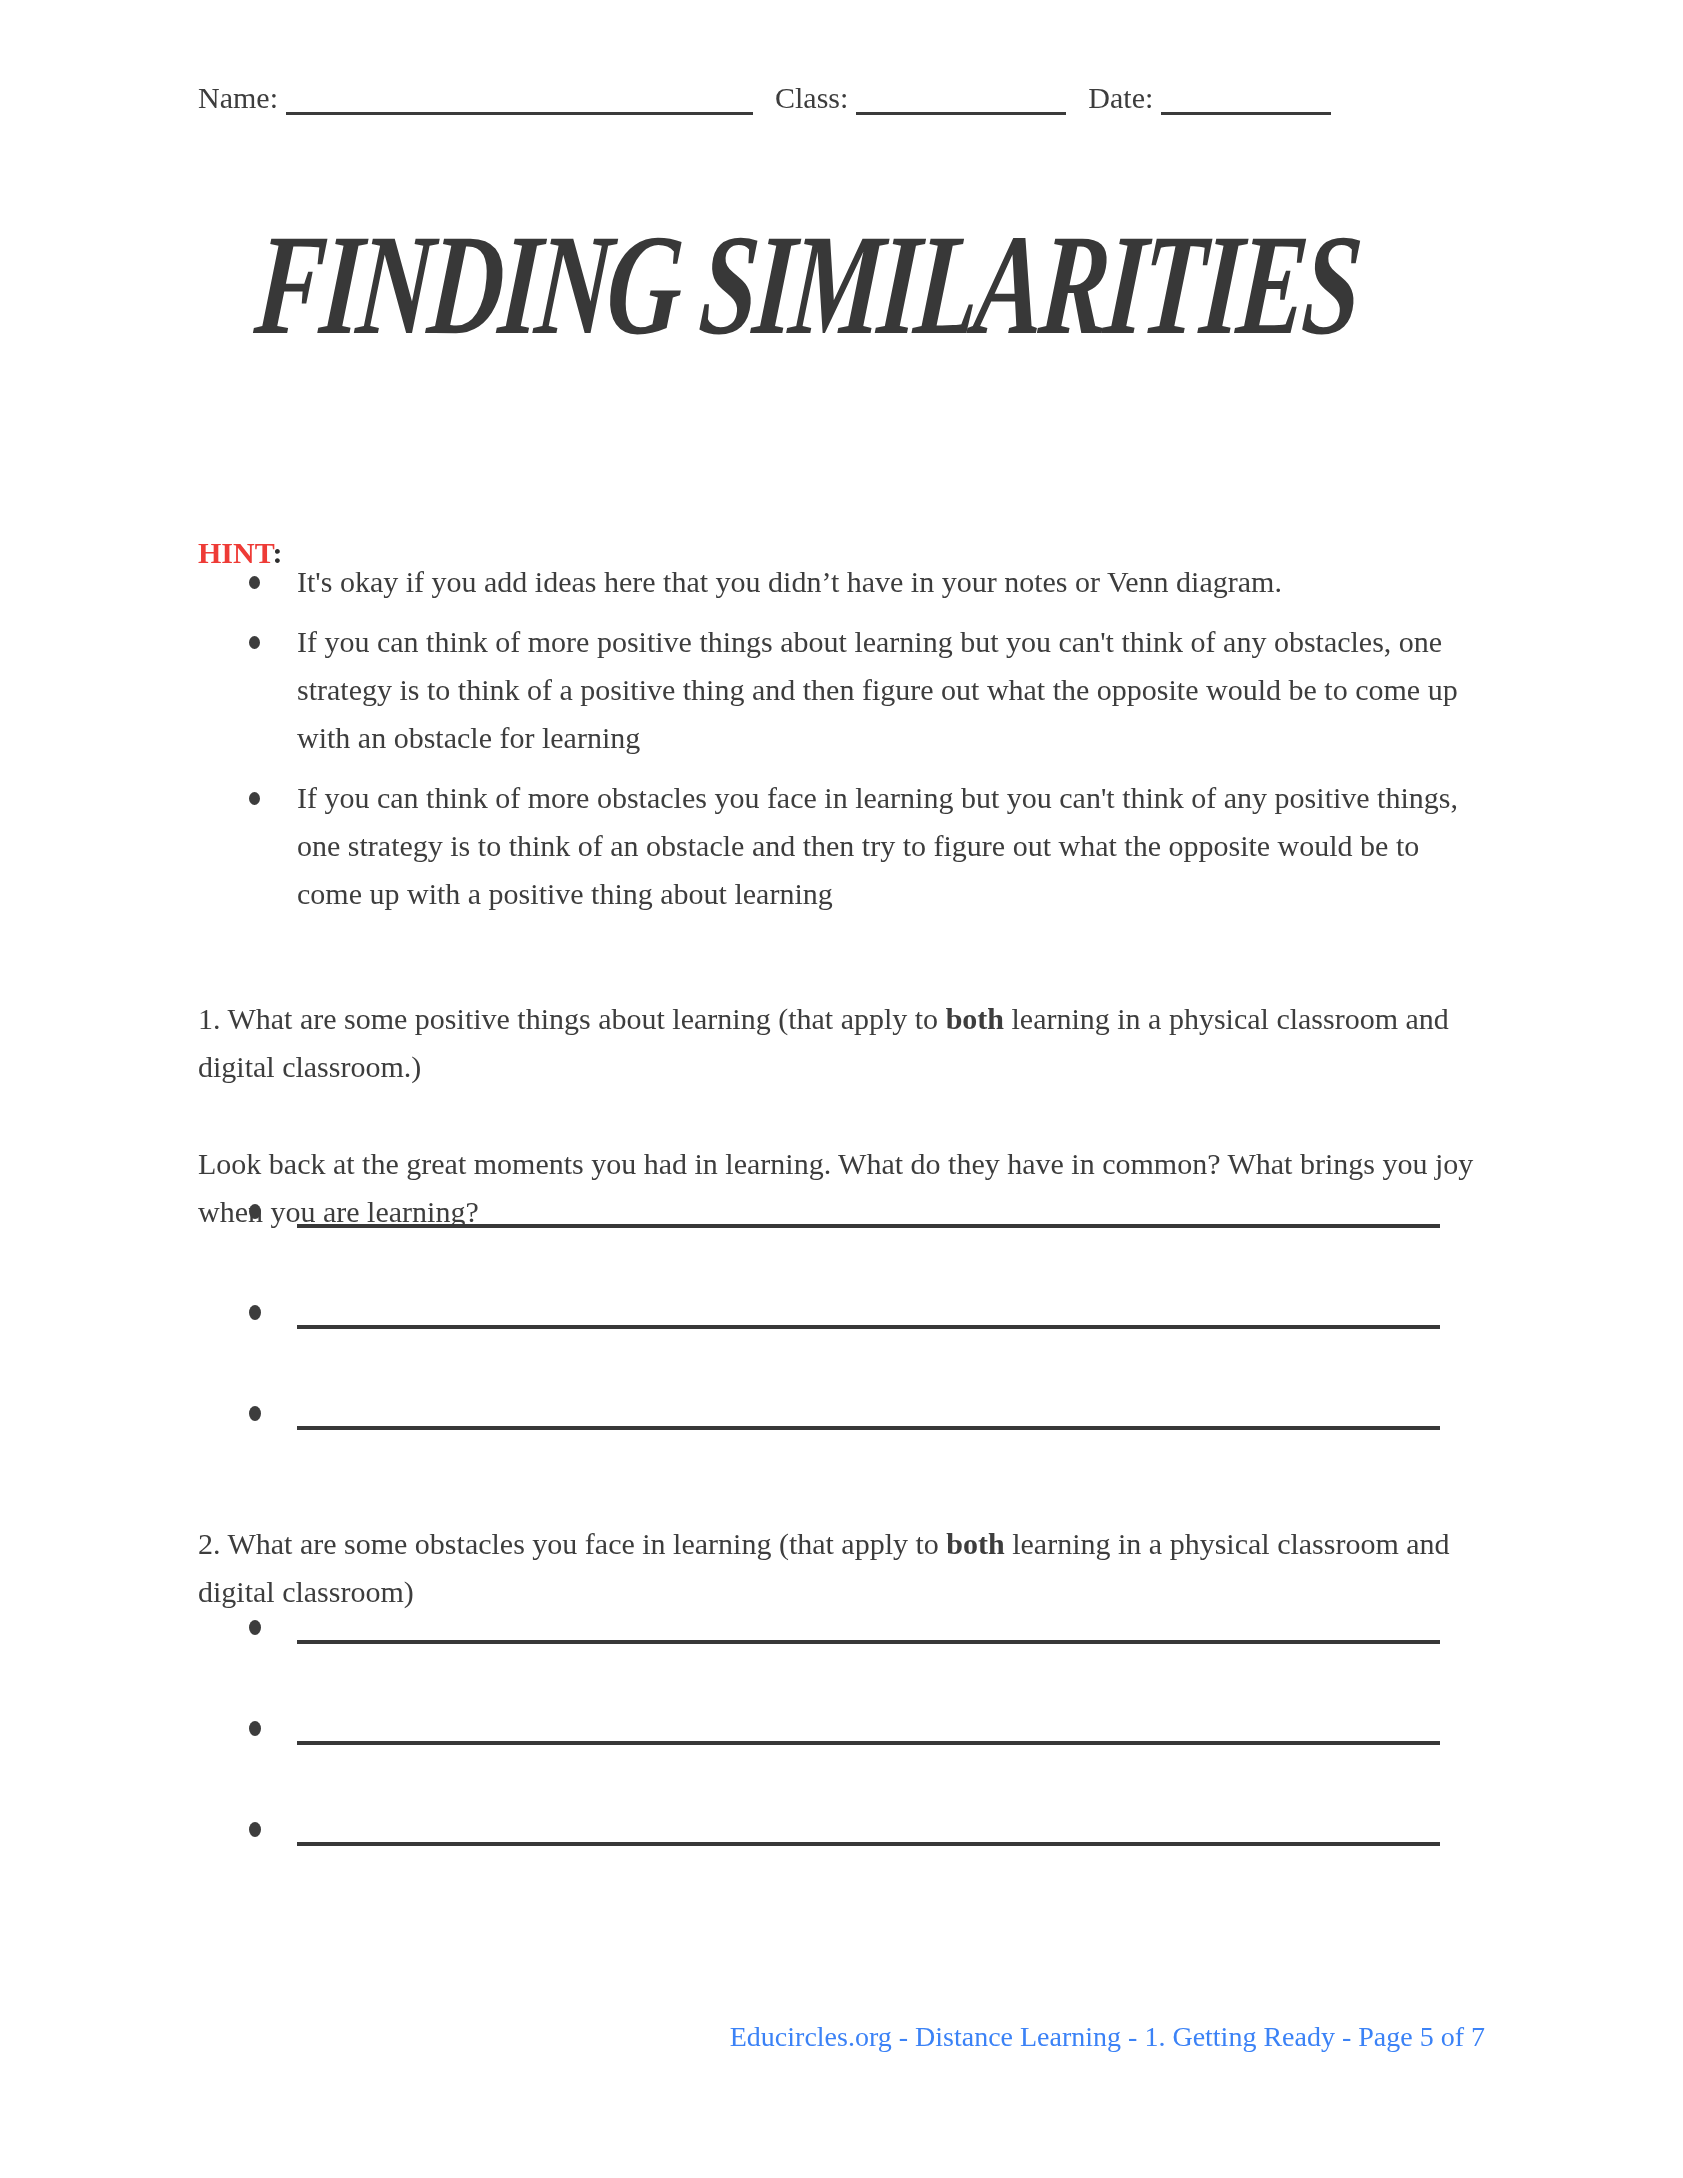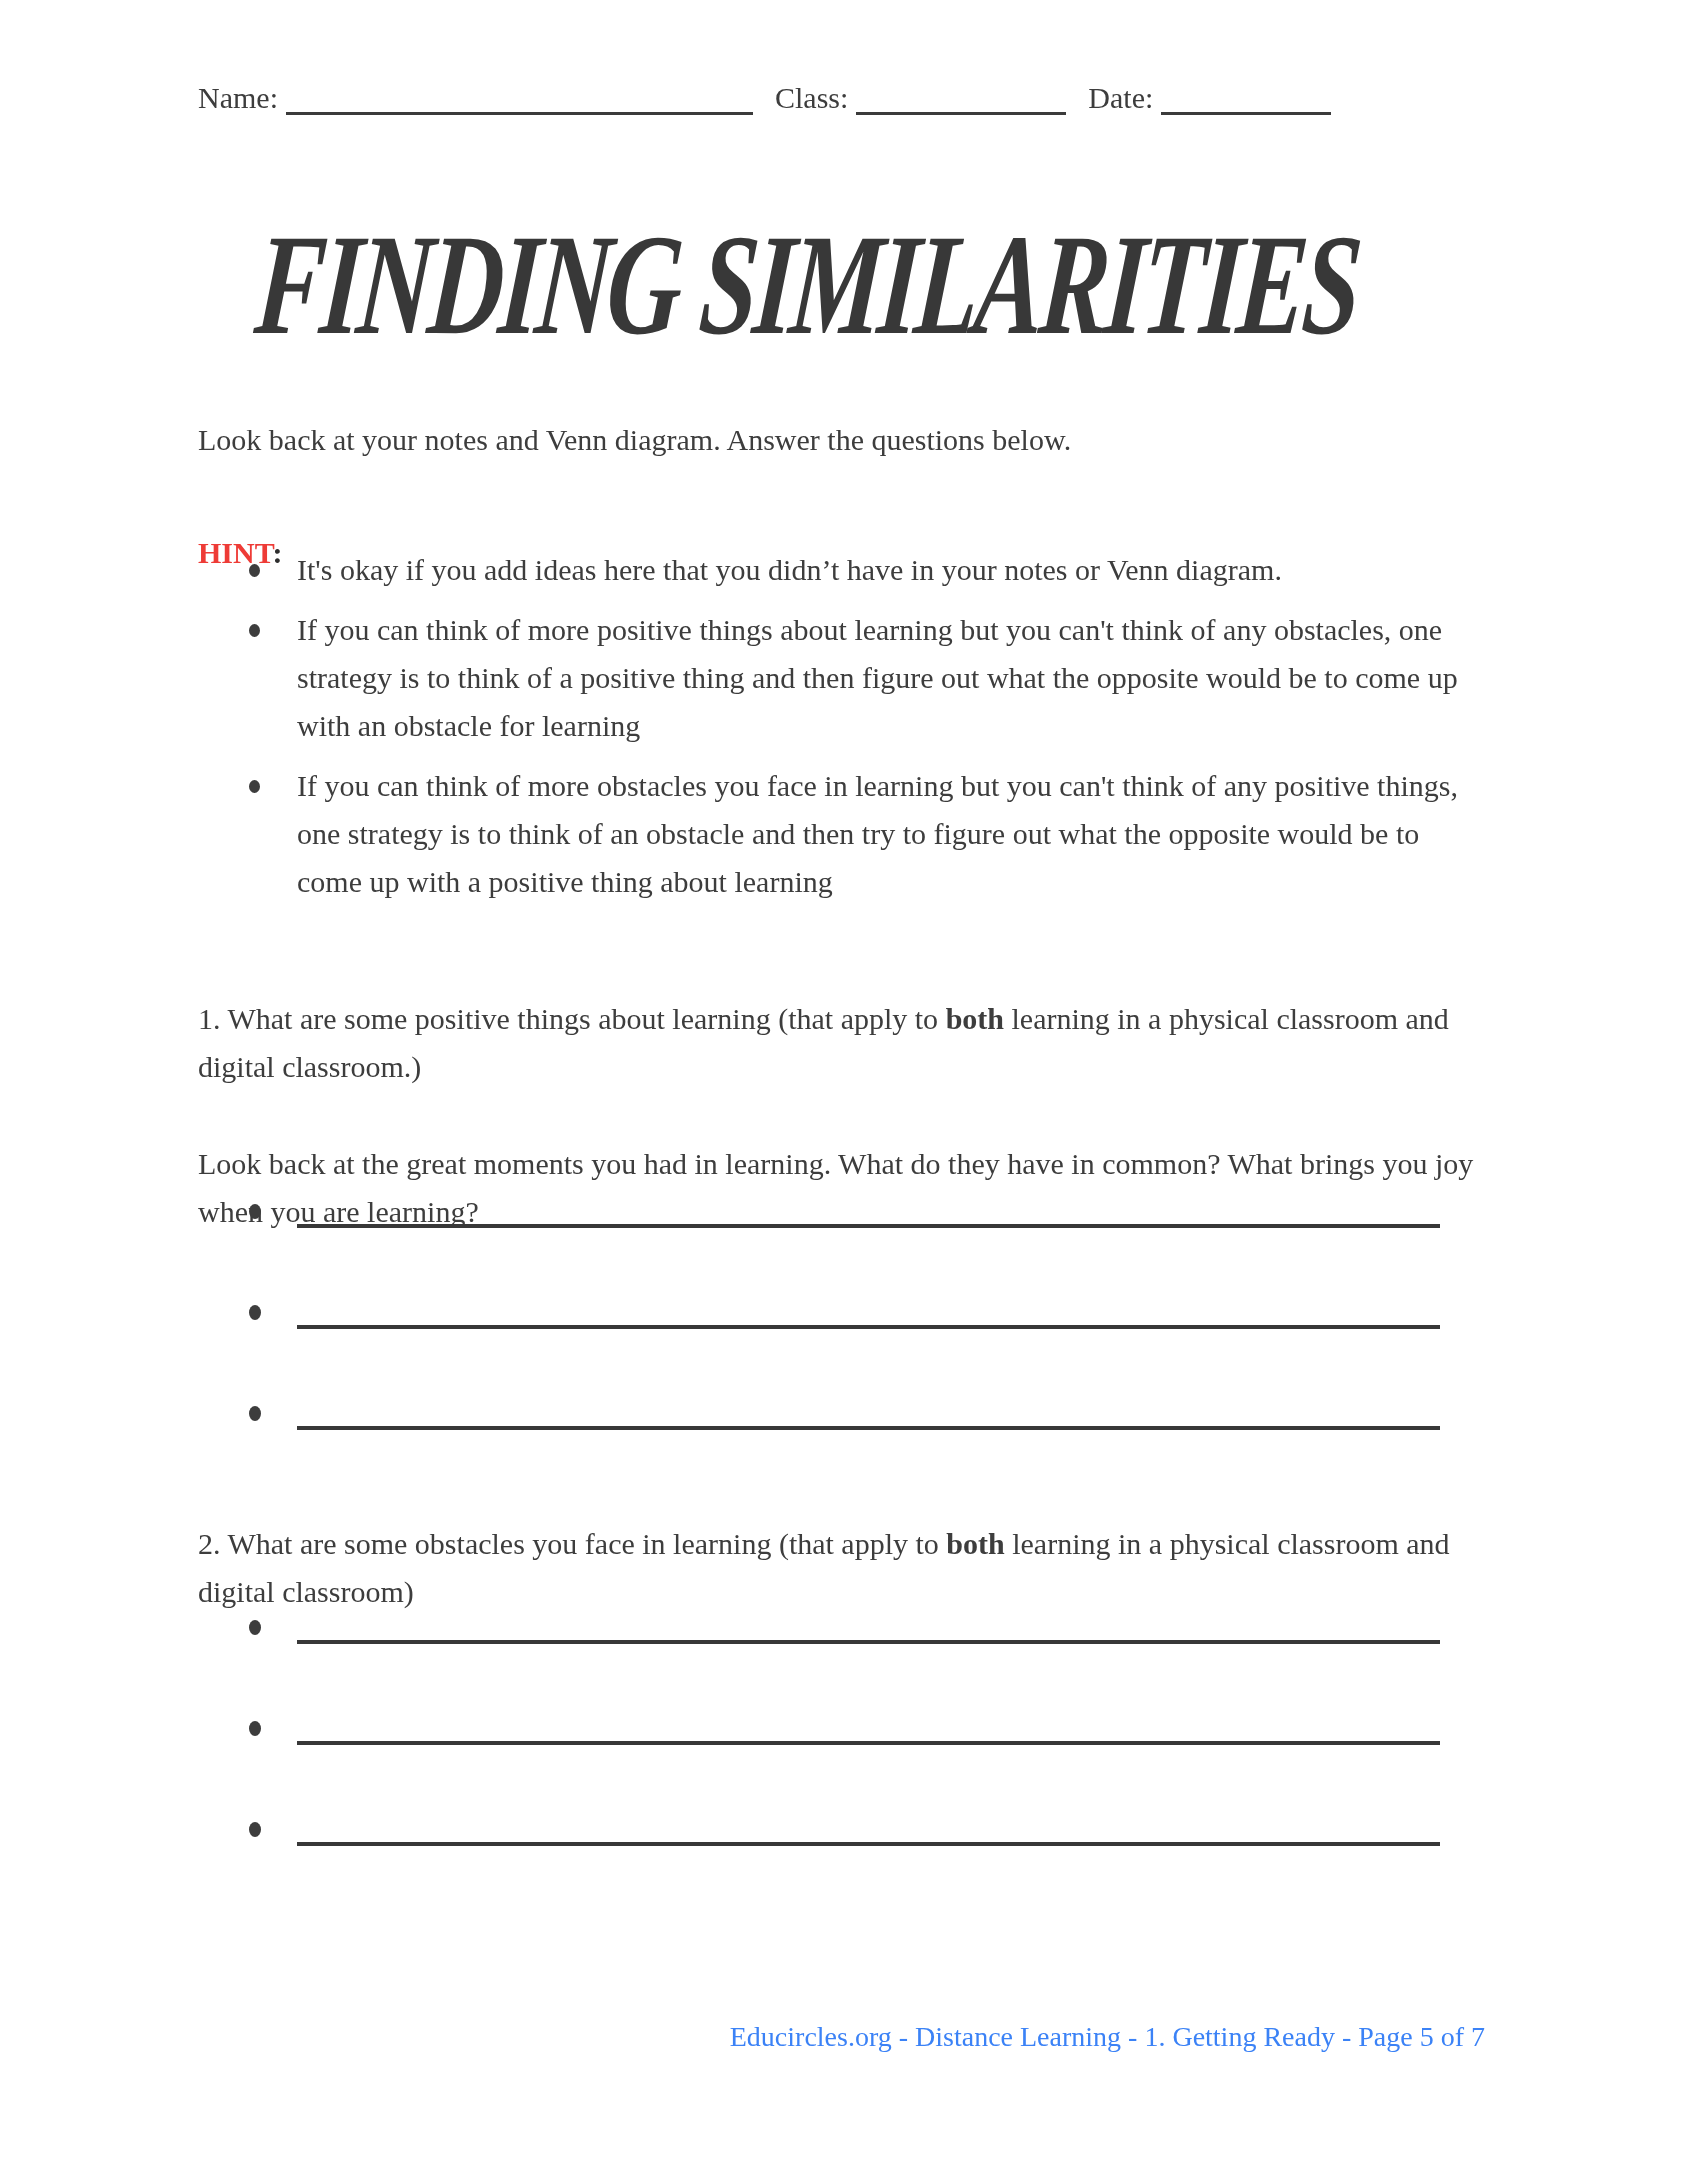--- a/index.html
+++ b/index.html
@@ -34,21 +34,21 @@
     transform-origin:top left;
     white-space:nowrap;
   }
   
   .bodytext{font-size:30px;line-height:48px;}
   .intro{top:416px;}
   .hint-label-row{top:489px;font-weight:bold;font-size:30px;line-height:48px;margin-top:40px;}
   .hint-red{color:#ee3b36;}
   .hint-colon{color:#2e2e2e;}
   .hint-list{top:546px;}
-  .hint-item{display:flex;margin-bottom:12px;}
+  .hint-item{display:flex;margin-bottom:12px;margin-top:12px;}
   .dot{
     flex:0 0 auto;
     width:11px;height:13px;border-radius:50%;
     background:#3d3d3d;
     margin-left:51px;margin-top:18px;
   }
   .hint-item .itext{margin-left:37px;width:1188px;}
   .q{top:0;margin-top:21px;}
   .q1{top:974px;}
   .q1sub{top:1140px;}
@@ -81,21 +81,20 @@
     <span class="blank class"></span>
     <span class="hdr-gap"></span>
     <span class="hdr-label">Date:</span>
     <span class="blank date"></span>
   </div>
 
   <div class="abs title-wrap">
     <span class="title">FINDING SIMILARITIES</span>
   </div>
 
-  <div class="abs bodytext intro">Look back at your notes and Venn diagram. Answer the questions below.</div>
 
   <div class="abs hint-label-row">
     <span class="hint-red">HINT</span><span class="hint-colon">:</span>
   </div>
 
   <div class="abs bodytext hint-list">
     <div class="hint-item">
       <span class="dot"></span>
       <span class="itext">It's okay if you add ideas here that you didn’t have in your notes or Venn diagram.</span>
     </div>

